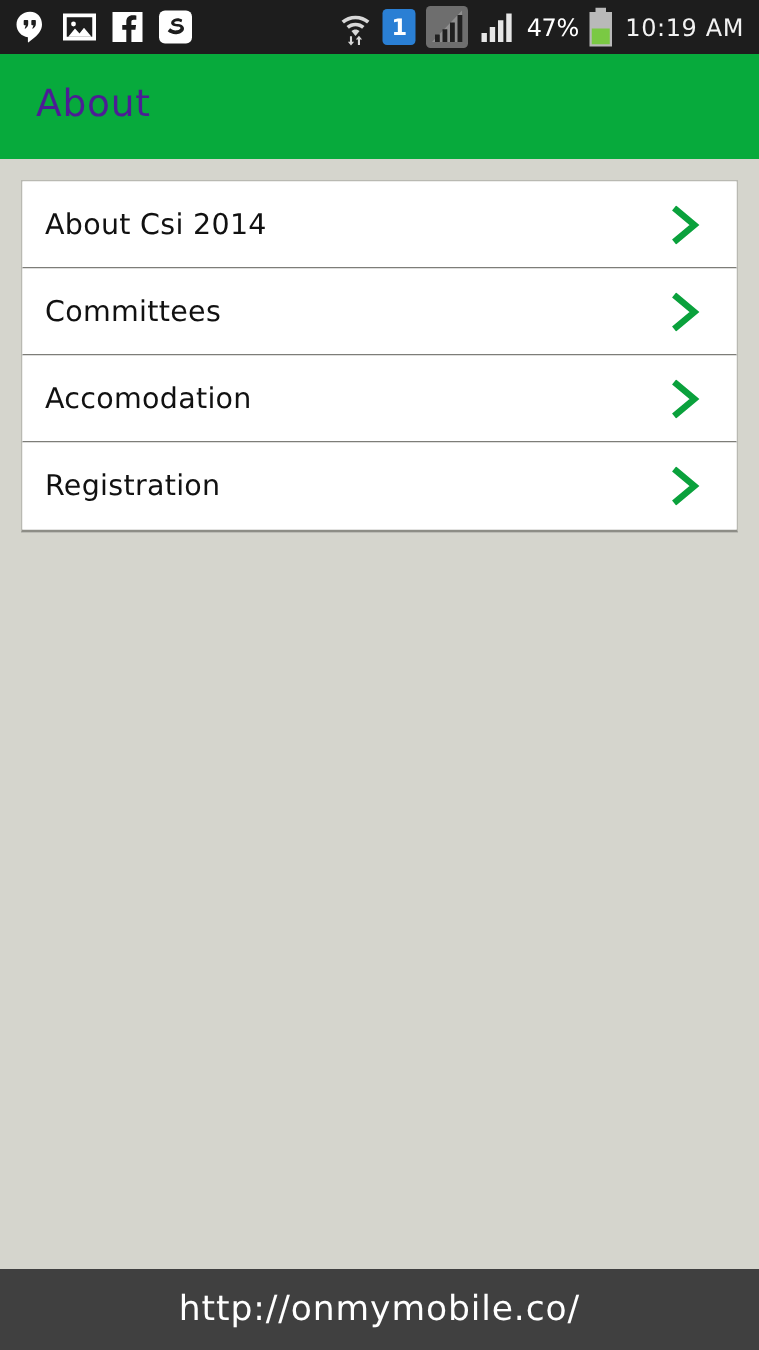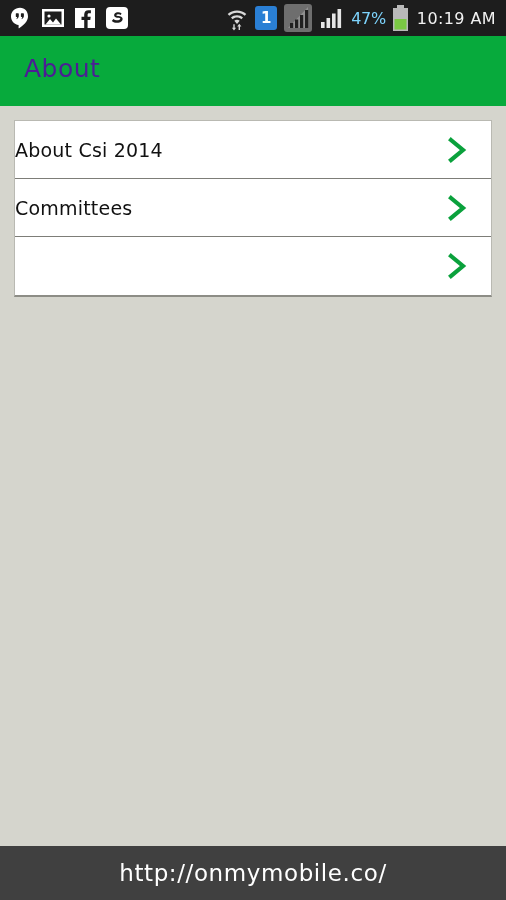--- a/index.html
+++ b/index.html
@@ -53,21 +53,21 @@
     border-radius: 3px;
     color: #ffffff;
     font-family: "DejaVu Sans", sans-serif;
     font-size: 15px;
     font-weight: bold;
     display: flex;
     align-items: center;
     justify-content: center;
   }
   .pct {
-    color: #7dd3fc;
+    color: #ffffff;
     font-size: 16px;
     letter-spacing: -0.3px;
     font-family: "DejaVu Sans", sans-serif;
   }
   #clock {
     color: #f2f2f2;
     font-size: 16px;
     letter-spacing: 0.4px;
     padding-left: 2px;
     padding-right: 2px;
@@ -116,21 +116,21 @@
     align-items: center;
     background: #ffffff;
     border-bottom: 1px solid #7d7d78;
     box-sizing: border-box;
     cursor: pointer;
   }
   .menu-item:last-child {
     border-bottom: none;
   }
   .menu-label {
-    margin-left: 0;
+    margin-left: 15px;
     font-size: 19px;
     color: #111111;
     letter-spacing: 0.2px;
   }
   .chev {
     margin-left: auto;
     margin-right: 22px;
     line-height: 0;
   }
 
@@ -265,29 +265,38 @@
 
       <div class="menu-item">
         <span class="menu-label handwritten">Committees</span>
         <span class="chev">
           <svg width="22" height="26" viewBox="0 0 22 26">
             <path d="M4 3 L16 13 L4 23" stroke="#0aa13c" stroke-width="4.2" fill="none" stroke-linecap="square" stroke-linejoin="miter"></path>
           </svg>
         </span>
       </div>
 
-
       <div class="menu-item">
+        <span class="menu-label handwritten">Accomodation</span>
         <span class="chev">
           <svg width="22" height="26" viewBox="0 0 22 26">
             <path d="M4 3 L16 13 L4 23" stroke="#0aa13c" stroke-width="4.2" fill="none" stroke-linecap="square" stroke-linejoin="miter"></path>
           </svg>
         </span>
       </div>
 
+      <div class="menu-item">
+        <span class="menu-label handwritten">Registration</span>
+        <span class="chev">
+          <svg width="22" height="26" viewBox="0 0 22 26">
+            <path d="M4 3 L16 13 L4 23" stroke="#0aa13c" stroke-width="4.2" fill="none" stroke-linecap="square" stroke-linejoin="miter"></path>
+          </svg>
+        </span>
+      </div>
+
     </div>
   </div>
 
   <div id="footer">
     <span id="footer-text" class="handwritten">http://onmymobile.co/</span>
   </div>
 
 </div>
 
 </body></html>

